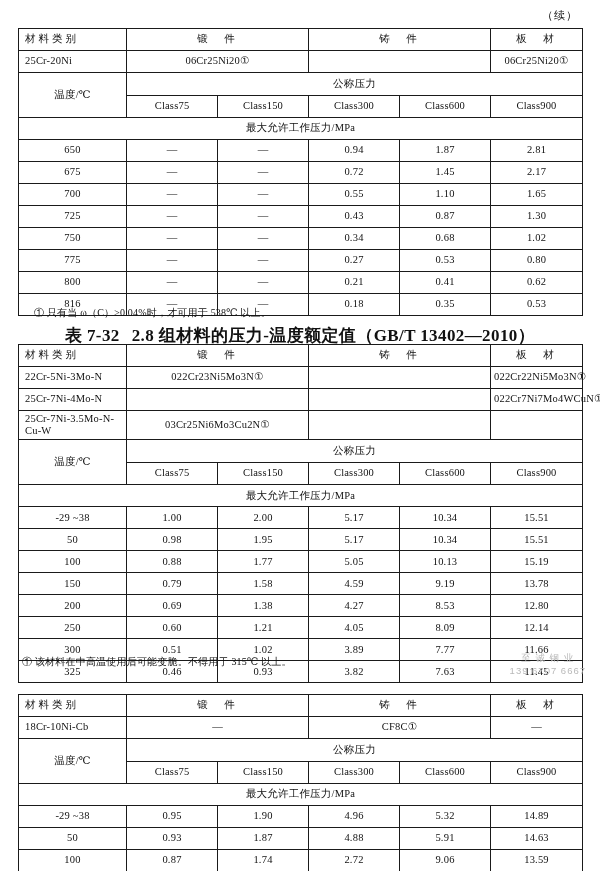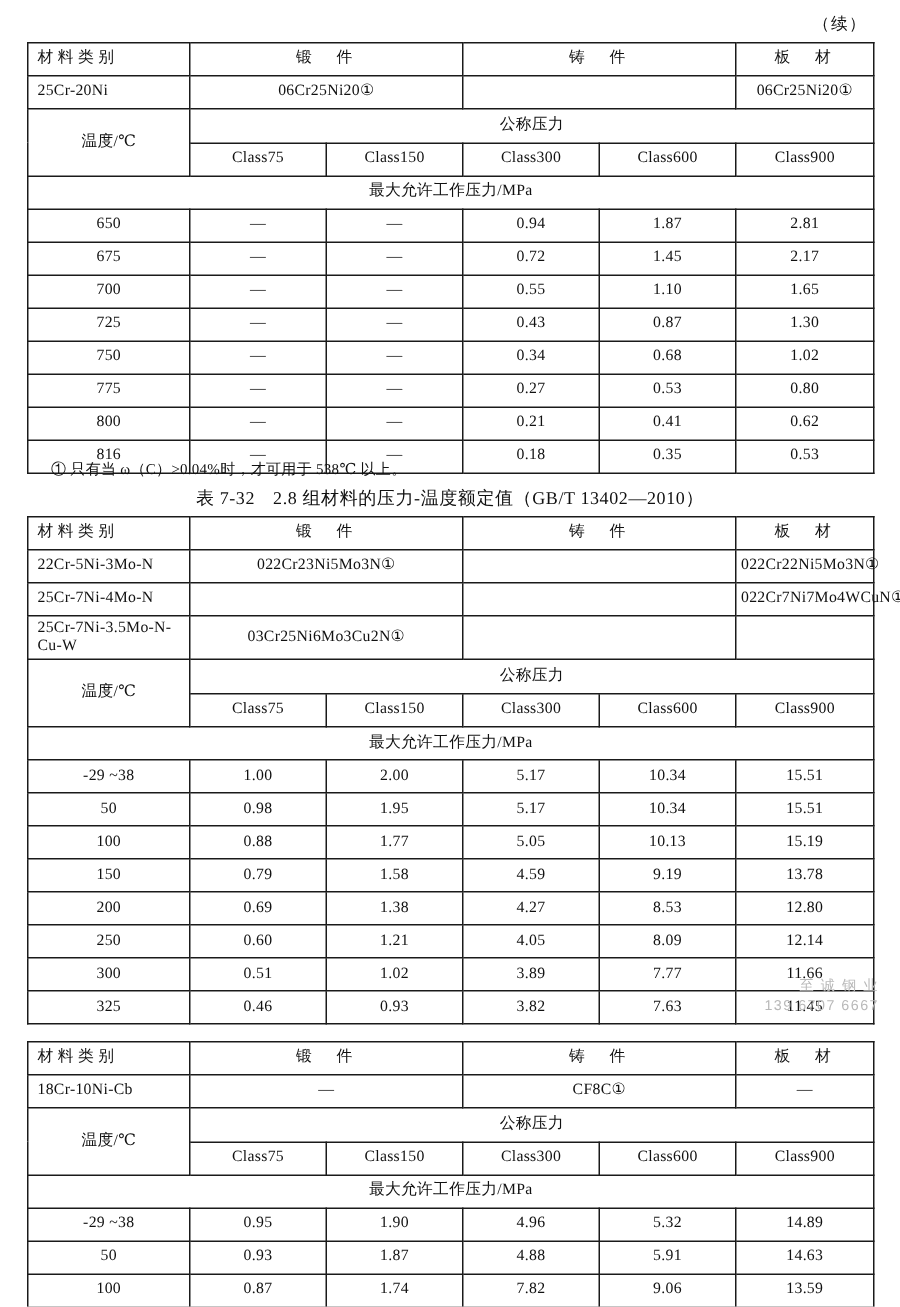--- a/index.html
+++ b/index.html
@@ -63,29 +63,29 @@
     position: absolute;
     left: 22px;
     font-size: 10px;
     letter-spacing: 0.2px;
   }
   .caption {
     position: absolute;
     width: 564px;
     left: 18px;
     text-align: center;
-    font-size: 12px;
-    font-weight: normal;
+    font-size: 17px;
+    font-weight: bold;
     letter-spacing: 0.4px;
   }
   .caption .sp { display: inline-block; width: 12px; }
   .wm {
     position: absolute;
     right: 14px;
-    text-align: right;
+    text-align: center;
     color: #b9b9b9;
     font-size: 9.5px;
     line-height: 1.35;
     letter-spacing: 1px;
     font-family: "Liberation Sans", sans-serif;
   }
 </style>
 </head>
 <body>
 
@@ -314,20 +314,21 @@
           <td>0.46</td>
           <td>0.93</td>
           <td>3.82</td>
           <td>7.63</td>
           <td>11.45</td>
         </tr>
       </tbody>
     </table>
   </div>
 
+  <div class="note" style="top:655px;">① 该材料在中高温使用后可能变脆。不得用于 315℃ 以上。</div>
 
   <div class="wm" style="top:652px;">
     <div>至 诚 钢 业</div>
     <div>139 6707 6667</div>
   </div>
 
 
   <div class="tbl-wrap" style="top:694px;">
     <table class="doc">
       <colgroup>
@@ -378,21 +379,21 @@
           <td>0.93</td>
           <td>1.87</td>
           <td>4.88</td>
           <td>5.91</td>
           <td>14.63</td>
         </tr>
         <tr>
           <td>100</td>
           <td>0.87</td>
           <td>1.74</td>
-          <td>7.82</td>
+          <td>2.72</td>
           <td>9.06</td>
           <td>13.59</td>
         </tr>
 
       </tbody>
     </table>
   </div>
 
 </div>
 

